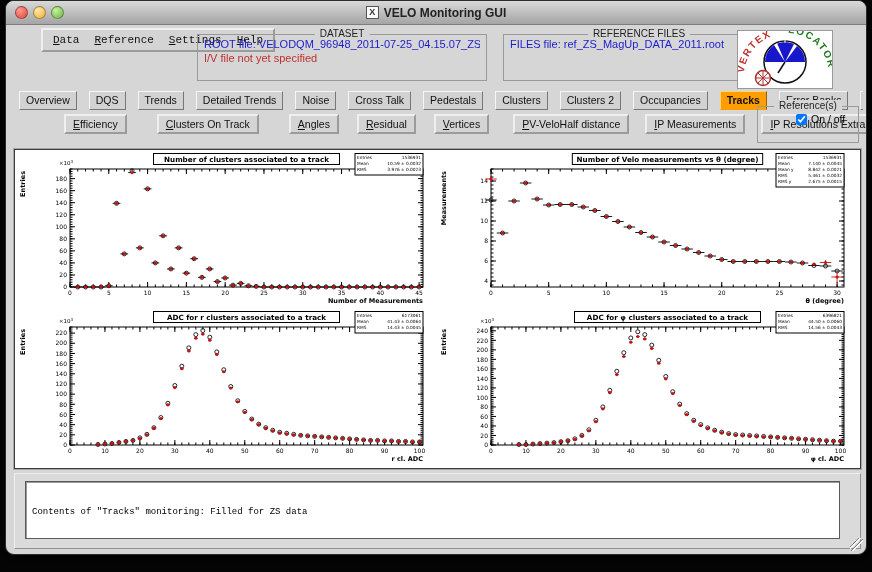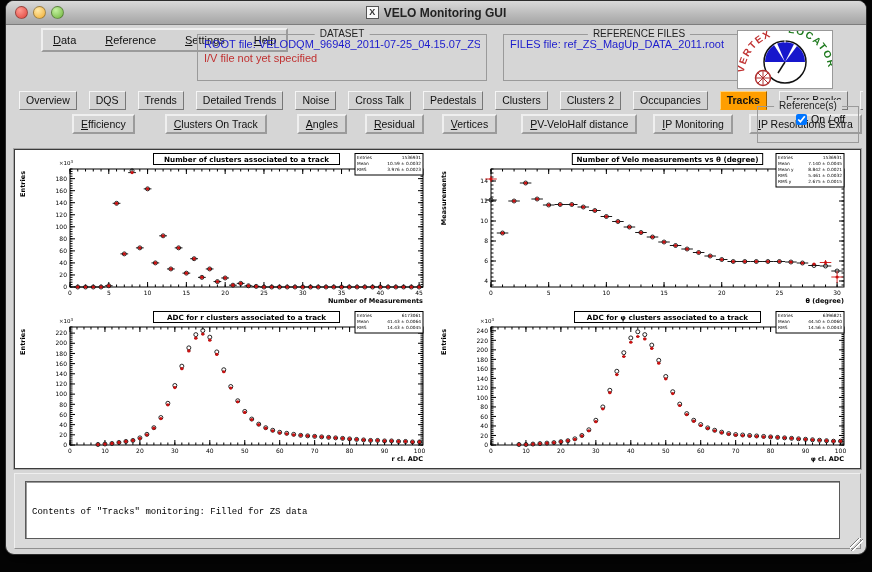--- a/index.html
+++ b/index.html
@@ -16,21 +16,21 @@
   .light{width:11px;height:11px;border-radius:50%;border:1px solid rgba(0,0,0,.35);}
   .light.red{background:radial-gradient(circle at 35% 30%,#ff9a90,#e0443c);}
   .light.yellow{background:radial-gradient(circle at 35% 30%,#ffe9a8,#f0ad33);}
   .light.green{background:radial-gradient(circle at 35% 30%,#c4f2a0,#6fb33c);}
   #title-center{position:absolute;left:0;right:0;text-align:center;font-size:12px;
             font-weight:bold;color:#222;display:flex;justify-content:center;align-items:center;gap:5px;}
   .xicon{display:inline-block;width:11px;height:11px;background:#fafafa;border:1px solid #555;
          font-size:9px;line-height:11px;text-align:center;font-weight:bold;color:#333;}
   
   #menubox{position:absolute;left:35px;top:27px;height:20px;background:#d4d4d4;
-           border:2px outset #efefef;display:flex;align-items:center;padding:0 10px;gap:29px;}
+           border:2px outset #efefef;display:flex;align-items:center;padding:0 10px;gap:15px;font-family:Liberation Mono, monospace;}
   .menu-item{font-size:11px;color:#111;cursor:default;white-space:nowrap;}
   .u{text-decoration:underline;}
   
   .fs{position:absolute;border:1px solid #9a9a9a;background:transparent;padding:2px 6px 3px;}
   .fs .legend{position:absolute;top:-7px;left:50%;transform:translateX(-50%);
           background:#d6d6d6;padding:0 5px;font-size:10px;color:#222;white-space:nowrap;}
   .fileline{font-size:11px;line-height:14px;white-space:nowrap;overflow:hidden;}
   .blue{color:#1c1ccd;}
   .red{color:#c03030;}
   
@@ -141,27 +141,27 @@
     <div class="tab">Clusters 2</div>
     <div class="tab">Occupancies</div>
     <div class="tab sel">Tracks</div>
     <div class="tab">Error Banks</div>
     <div class="tab">Bad Channels</div>
     <div class="tab">Time Samples</div>
 
   </div>
 
   <div id="btnrow">
-    <span class="btn" style="margin-left:16px"><span class="u">E</span><span>fficiency</span></span>
+    <span class="btn" style="margin-left:8px"><span class="u">E</span><span>fficiency</span></span>
     <span class="btn" style="margin-left:30px"><span class="u">C</span><span>lusters On Track</span></span>
     <span class="btn" style="margin-left:30px"><span class="u">A</span><span>ngles</span></span>
     <span class="btn" style="margin-left:18px"><span class="u">R</span><span>esidual</span></span>
     <span class="btn" style="margin-left:18px"><span class="u">V</span><span>ertices</span></span>
     <span class="btn" style="margin-left:24px"><span class="u">P</span><span>V-VeloHalf distance</span></span>
-    <span class="btn" style="margin-left:16px"><span class="u">I</span><span>P Monitoring</span></span>
+    <span class="btn" style="margin-left:16px"><span class="u">I</span><span>P Measurements</span></span>
     <span class="btn" style="margin-left:16px"><span class="u">I</span><span>P Resolutions Extra</span></span>
   </div>
 
   <div class="fs" id="refbox">
     <span class="legend">Reference(s)</span>
     <div class="row">
       <input type="checkbox" id="refcb" checked="" style="">
       <span class="cb-label">On / off</span>
     </div>
   </div>

